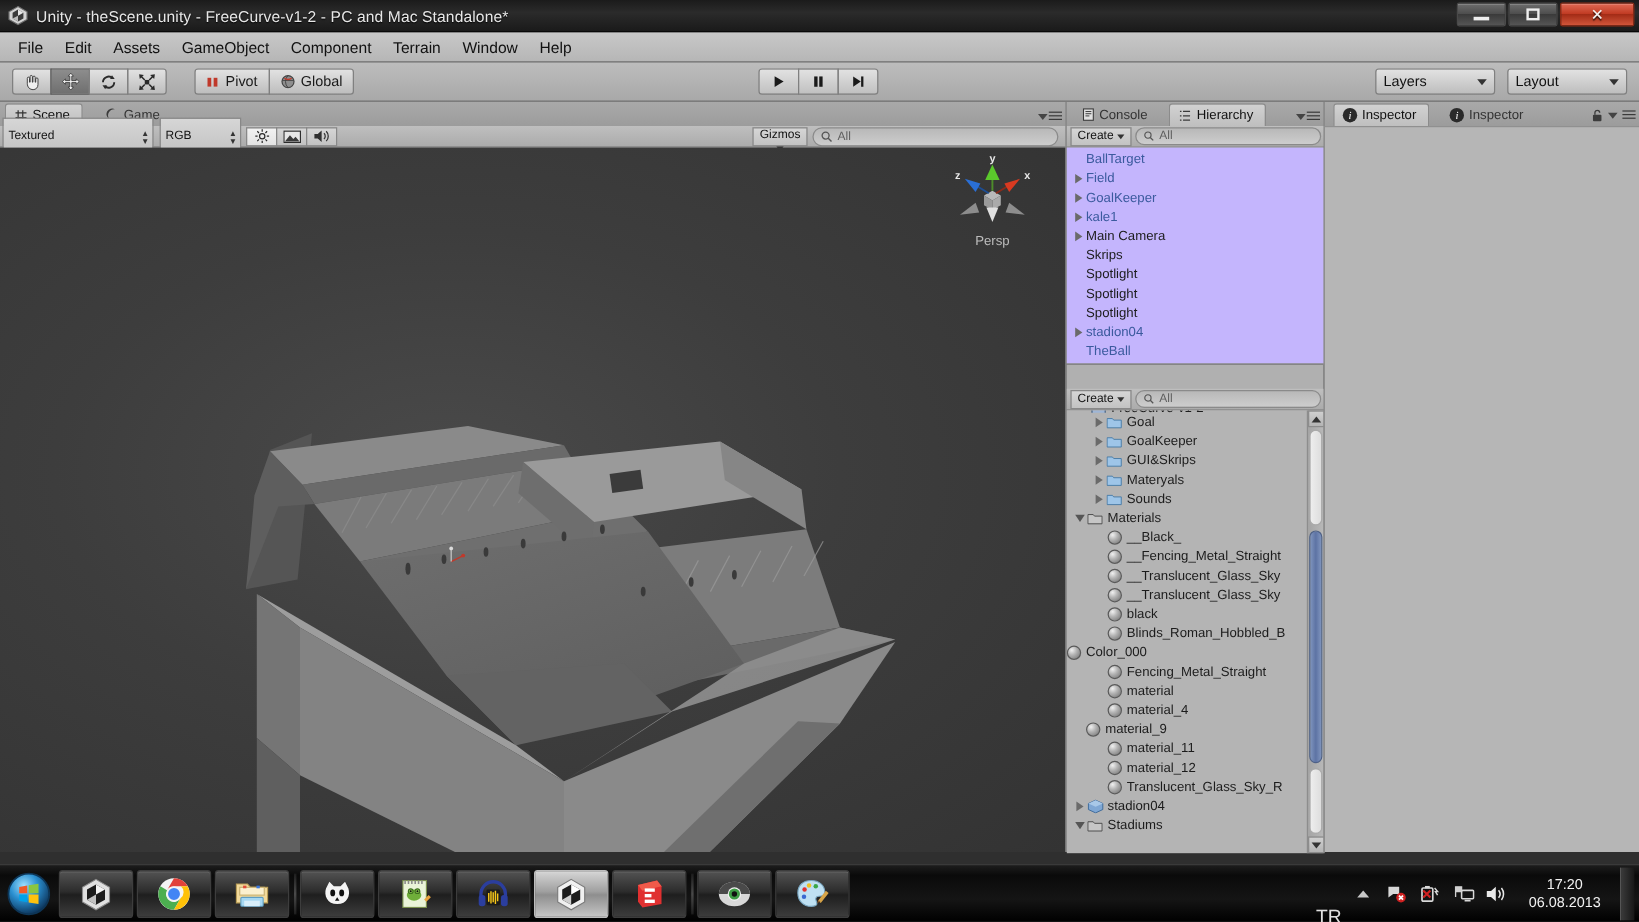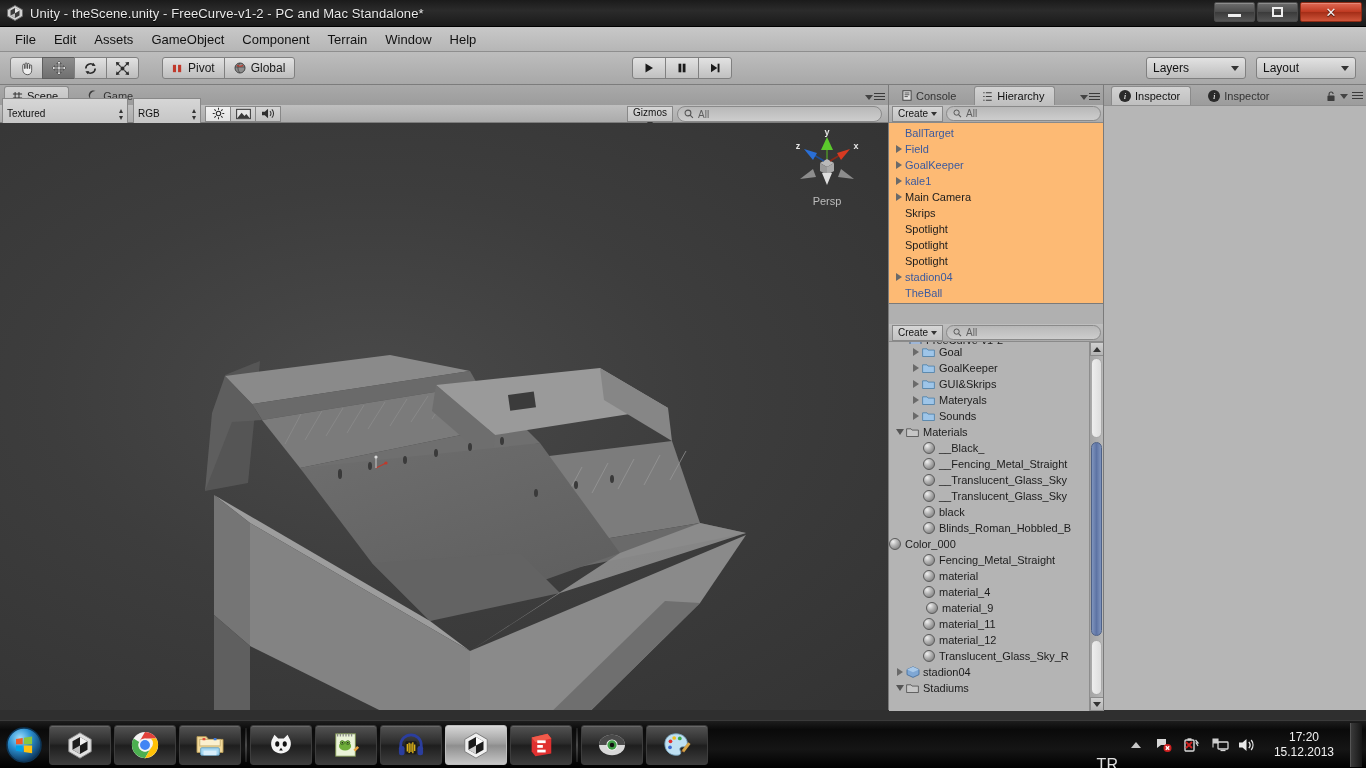--- a/index.html
+++ b/index.html
@@ -196,21 +196,21 @@
     display:flex;align-items:center;gap:3px;font-size:10px;color:#111;
   }
   .search-pill {
     flex:1;height:15px;border-radius:8px;border:1px solid #8a8a8a;
     background:linear-gradient(to bottom,#b8b8b8,#cdcdcd);
     display:flex;align-items:center;padding:0 6px;gap:4px;
     font-size:10px;color:#5e5e5e;
   }
   #hier-list {
     position:absolute;top:38px;left:0;width:215px;height:180px;
-    background:#fdba74; padding-top:2px; overflow:hidden;
+    background:#c4b5fd; padding-top:2px; overflow:hidden;
   }
   .hier-row {
     height:16px;display:flex;align-items:center;font-size:11px;padding-left:4px;
   }
   .twisty {
     width:12px;display:flex;align-items:center;justify-content:center;flex:0 0 12px;
   }
   .twisty .arrow-r { width:0;height:0;border-top:4px solid transparent;border-bottom:4px solid transparent;border-left:6px solid #6a6a6a; }
   .twisty .arrow-d { width:0;height:0;border-left:4px solid transparent;border-right:4px solid transparent;border-top:6px solid #555; }
   .name-prefab { color:#3b5a9e; }
@@ -837,21 +837,21 @@
       <span style="color:#1c1c1c">Fencing_Metal_Straight</span>
     </div>
     <div class="proj-row" style="padding-left:34px">
       <span class="mat-ico"></span>
       <span style="color:#1c1c1c">material</span>
     </div>
     <div class="proj-row" style="padding-left:34px">
       <span class="mat-ico"></span>
       <span style="color:#1c1c1c">material_4</span>
     </div>
-    <div class="proj-row" style="padding-left:37px">
+    <div class="proj-row" style="padding-left:16px">
       <span class="mat-ico"></span>
       <span style="color:#1c1c1c">material_9</span>
     </div>
     <div class="proj-row" style="padding-left:34px">
       <span class="mat-ico"></span>
       <span style="color:#1c1c1c">material_11</span>
     </div>
     <div class="proj-row" style="padding-left:34px">
       <span class="mat-ico"></span>
       <span style="color:#1c1c1c">material_12</span>
@@ -1078,17 +1078,17 @@
       </svg>
     </span>
     <span class="tray-ico">
       <svg width="20" height="16" viewBox="0 0 20 16">
         <polygon points="1,5.5 4.5,5.5 8.5,2 8.5,14 4.5,10.5 1,10.5" fill="#e8e8e8"></polygon>
         <path d="M10.8 4.8a5 5 0 010 6.4M13.2 3a8 8 0 010 10" stroke="#e8e8e8" stroke-width="1.3" fill="none"></path>
       </svg>
     </span>
     <div id="clock">
       <div>17:20</div>
-      <div>15.12.2013</div>
+      <div>06.08.2013</div>
     </div>
     <div id="show-desktop"></div>
   </div>
 </div>
 
 </body></html>

